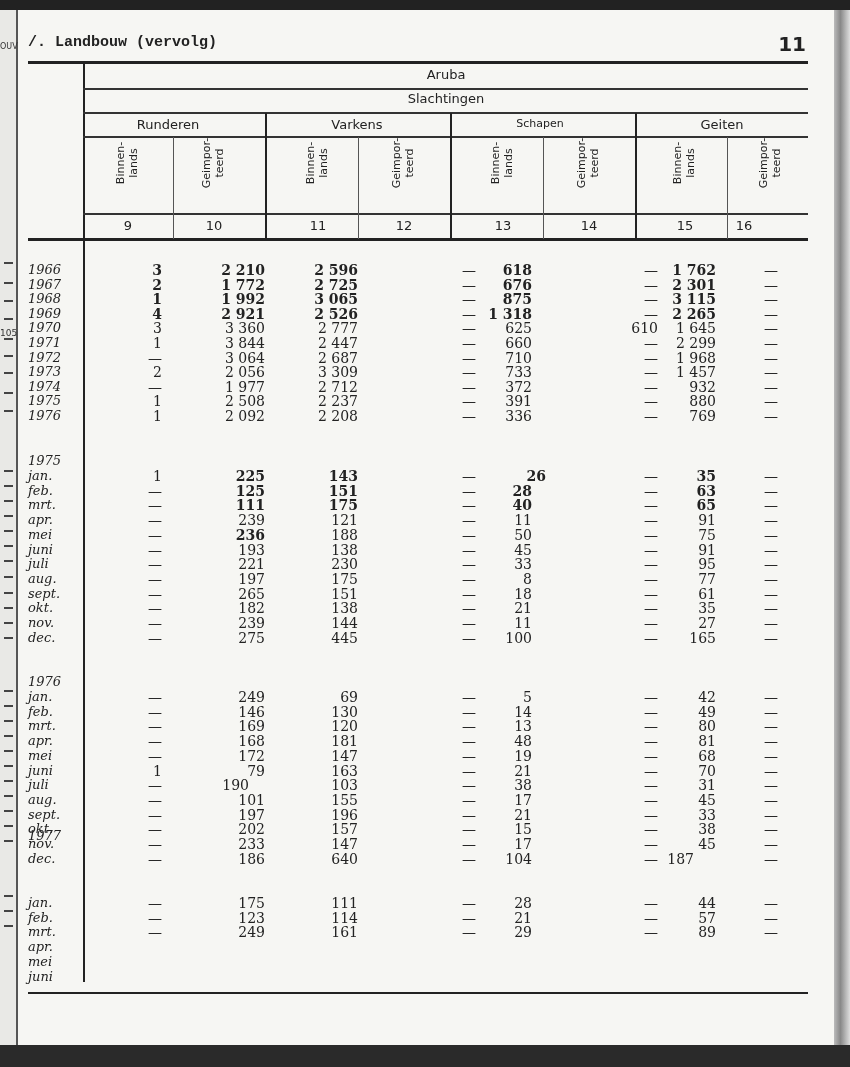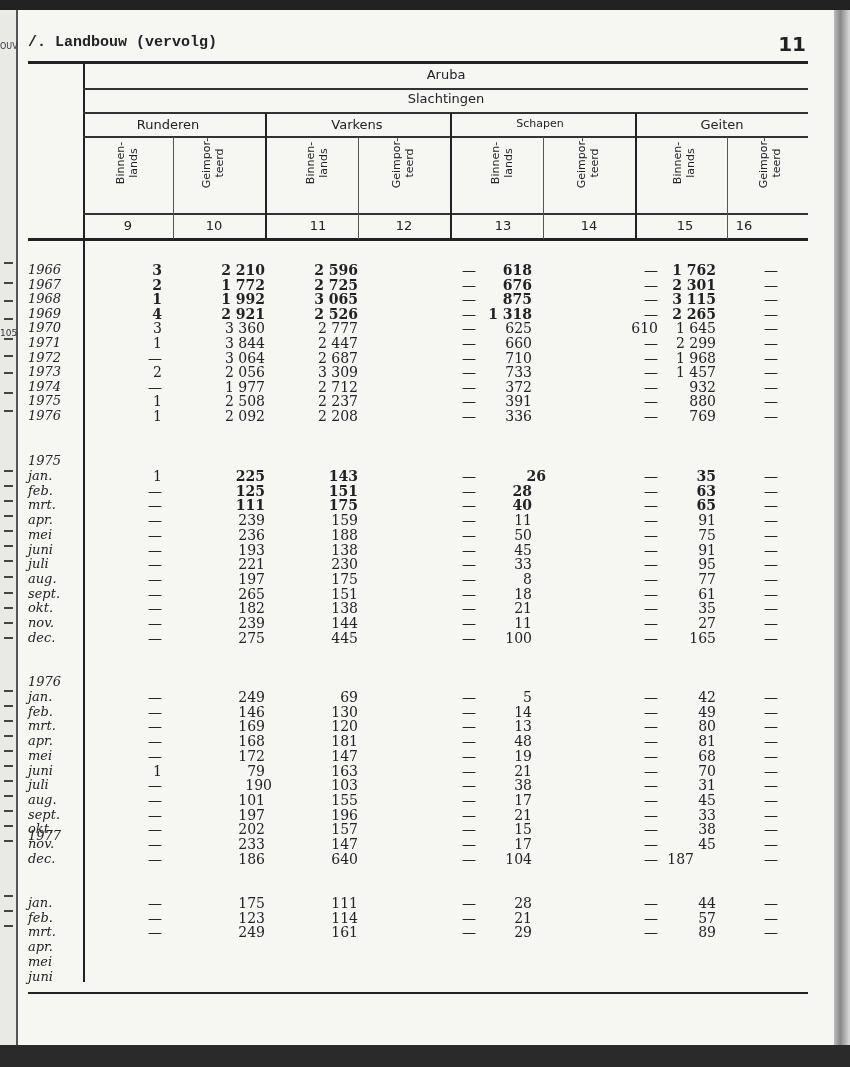--- a/index.html
+++ b/index.html
@@ -275,31 +275,31 @@
       <span class="c" style="left: 398px; width: 60px;">—</span>
       <span class="c b" style="left: 454px; width: 60px;">40</span>
       <span class="c" style="left: 580px; width: 60px;">—</span>
       <span class="c b" style="left: 638px; width: 60px;">65</span>
       <span class="c" style="left: 700px; width: 60px;">—</span>
     </div>
     <div class="row" style="top: 503.1px;">
       <span class="lab">apr.</span>
       <span class="c" style="left: 84px; width: 60px;">—</span>
       <span class="c" style="left: 187px; width: 60px;">239</span>
-      <span class="c" style="left: 280px; width: 60px;">159</span>
+      <span class="c" style="left: 280px; width: 60px;">121</span>
       <span class="c" style="left: 398px; width: 60px;">—</span>
       <span class="c" style="left: 454px; width: 60px;">11</span>
       <span class="c" style="left: 580px; width: 60px;">—</span>
       <span class="c" style="left: 638px; width: 60px;">91</span>
       <span class="c" style="left: 700px; width: 60px;">—</span>
     </div>
     <div class="row" style="top: 517.8px;">
       <span class="lab">mei</span>
       <span class="c" style="left: 84px; width: 60px;">—</span>
-      <span class="c" style="left: 187px; width: 60px;">236</span>
+      <span class="c" style="left: 187px; width: 60px; font-weight: bold;">236</span>
       <span class="c" style="left: 280px; width: 60px;">188</span>
       <span class="c" style="left: 398px; width: 60px;">—</span>
       <span class="c" style="left: 454px; width: 60px;">50</span>
       <span class="c" style="left: 580px; width: 60px;">—</span>
       <span class="c" style="left: 638px; width: 60px;">75</span>
       <span class="c" style="left: 700px; width: 60px;">—</span>
     </div>
     <div class="row" style="top: 532.5px;">
       <span class="lab">juni</span>
       <span class="c" style="left: 84px; width: 60px;">—</span>
@@ -440,21 +440,21 @@
       <span class="c" style="left: 280px; width: 60px;">163</span>
       <span class="c" style="left: 398px; width: 60px;">—</span>
       <span class="c" style="left: 454px; width: 60px;">21</span>
       <span class="c" style="left: 580px; width: 60px;">—</span>
       <span class="c" style="left: 638px; width: 60px;">70</span>
       <span class="c" style="left: 700px; width: 60px;">—</span>
     </div>
     <div class="row" style="top: 768.2px;">
       <span class="lab">juli</span>
       <span class="c" style="left: 84px; width: 60px;">—</span>
-      <span class="c" style="left: 194px; width: 60px;">190</span>
+      <span class="c" style="left: 171px; width: 60px;">190</span>
       <span class="c" style="left: 280px; width: 60px;">103</span>
       <span class="c" style="left: 398px; width: 60px;">—</span>
       <span class="c" style="left: 454px; width: 60px;">38</span>
       <span class="c" style="left: 580px; width: 60px;">—</span>
       <span class="c" style="left: 638px; width: 60px;">31</span>
       <span class="c" style="left: 700px; width: 60px;">—</span>
     </div>
     <div class="row" style="top: 782.9px;">
       <span class="lab">aug.</span>
       <span class="c" style="left: 84px; width: 60px;">—</span>

